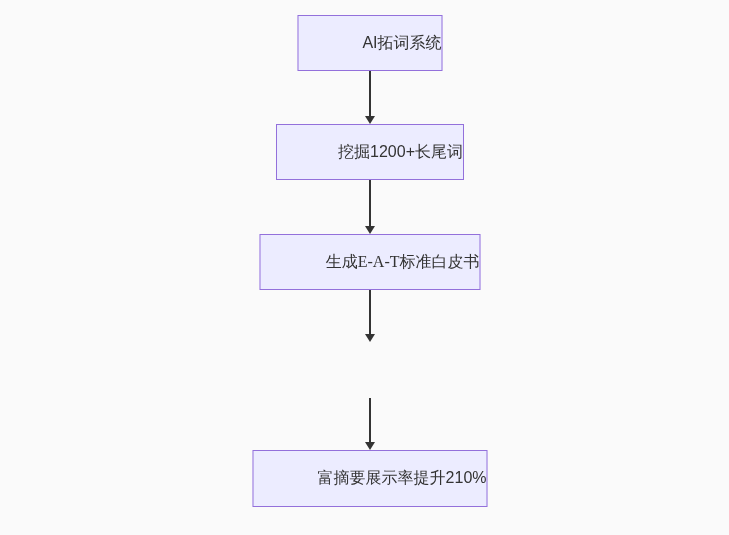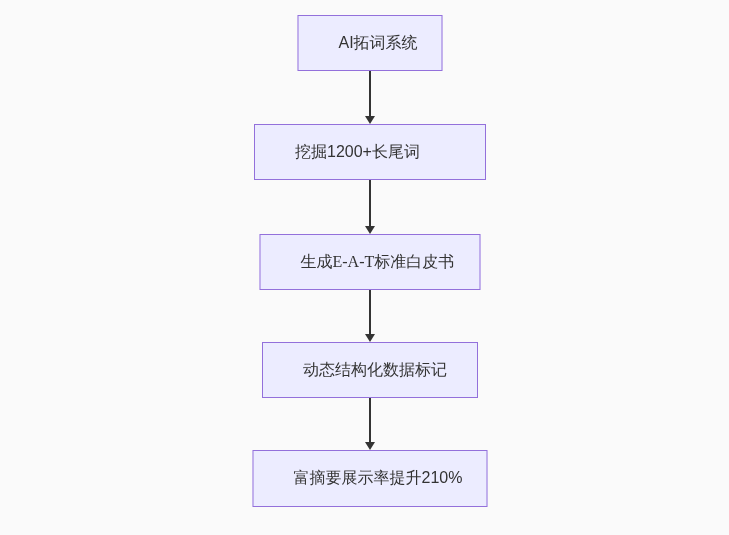--- a/index.html
+++ b/index.html
@@ -21,26 +21,26 @@
     left: 370px;
     transform: translateX(-50%);
     height: 56px;
     box-sizing: border-box;
     background: var(--node-fill, #ececff);
     border: 1px solid var(--node-border, #9370db);
     color: var(--text, #333333);
     font-size: 16px;
     display: flex;
     align-items: center;
-    justify-content: flex-start;
+    justify-content: flex-end;
     white-space: nowrap;
     padding-left: 40px;
   }
   .node-1 { top: 15px;  width: 145px; }
-  .node-2 { top: 124px; width: 232px; }
+  .node-2 { top: 124px; width: 188px; }
   .node-3 { top: 234px; width: 221px; font-family: Liberation Serif, serif; }
   .node-4 { top: 342px; width: 216px; }
   .node-5 { top: 450px; width: 235px; height: 57px; }
 
   .flow-arrow {
     position: absolute;
     left: 370px;
     transform: translateX(-50%);
     display: flex;
     flex-direction: column;
@@ -88,23 +88,20 @@
 
   <div class="flow-node node-3">
     <span>生成E-A-T标准白皮书</span>
   </div>
 
   <div class="flow-arrow arrow-3">
     <div class="arrow-line"></div>
     <div class="arrow-head"></div>
   </div>
 
-  <div class="flow-node node-4">
-    <span>动态结构化数据标记</span>
-  </div>
 
   <div class="flow-arrow arrow-4">
     <div class="arrow-line"></div>
     <div class="arrow-head"></div>
   </div>
 
   <div class="flow-node node-5">
     <span>富摘要展示率提升210%</span>
   </div>
 

